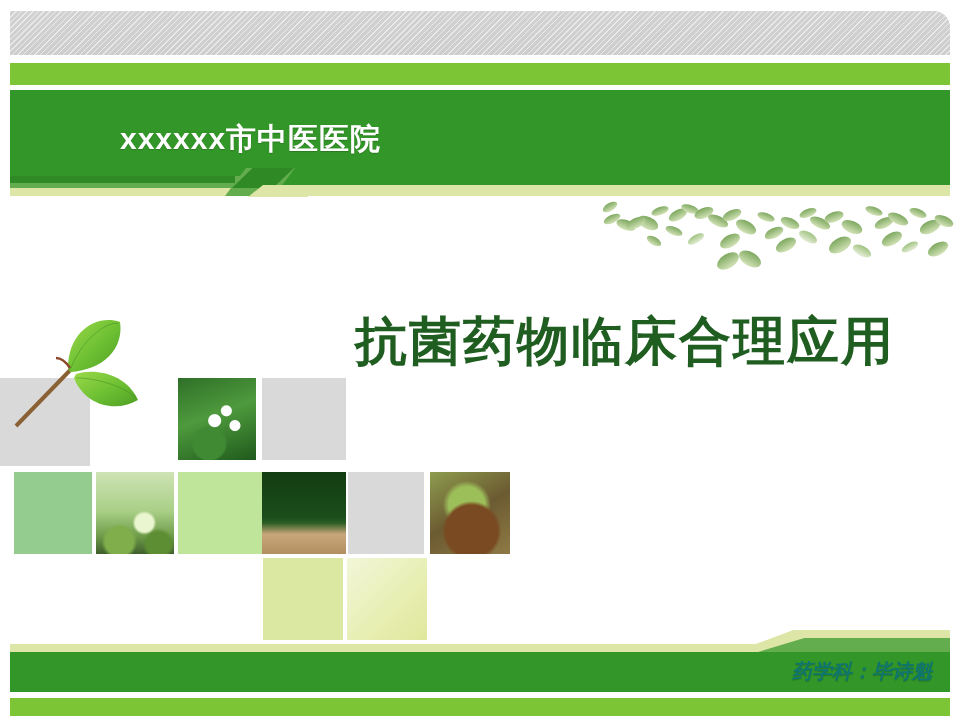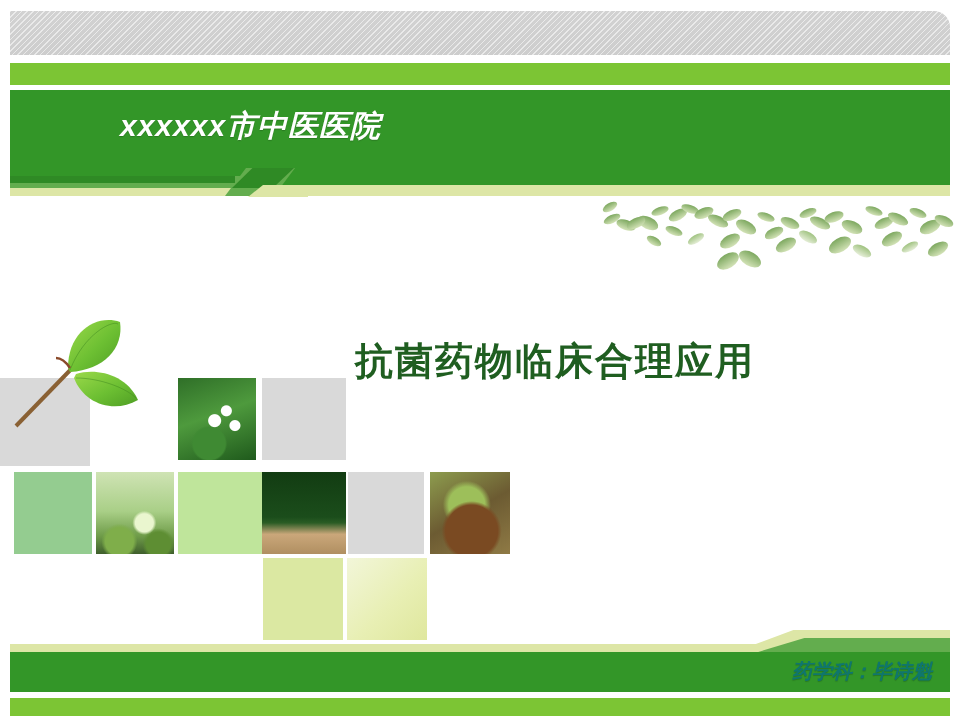--- a/index.html
+++ b/index.html
@@ -24,22 +24,22 @@
     position:absolute;left:10px;top:63px;width:940px;height:22px;
     background:#7cc534;
   }
 
   
   .banner{
     position:absolute;left:10px;top:90px;width:940px;height:95px;
     background:#339628;
   }
   .banner-title{
-    position:absolute;left:120px;top:106px;
-    font-size:30px;font-weight:bold;font-style:italic;
+    position:absolute;left:120px;top:119px;
+    font-size:30px;font-weight:bold;
     color:#ffffff;letter-spacing:1px;
     text-shadow:0 1px 1px rgba(0,0,0,.18);
     white-space:nowrap;
   }
 
   
   .ribbon-pale{
     position:absolute;left:10px;top:185px;width:940px;height:11px;
     background:#dde6a6;
   }
@@ -118,22 +118,22 @@
     background:
       linear-gradient(135deg,#f2f6d9 0%,#e8efb4 55%,#dfe79d 100%);
   }
 
   
   .big-leaf{position:absolute;left:8px;top:308px;width:160px;height:120px;}
 
   
   .main-title{
     position:absolute;left:355px;top:307px;
-    font-size:38px;font-weight:bold;
-    color:#1f5e20;letter-spacing:2px;white-space:nowrap;margin-top:29px;
+    font-size:52px;font-weight:bold;
+    color:#1f5e20;letter-spacing:2px;white-space:nowrap;
   }
 
   
   .foot-pale{
     position:absolute;left:10px;top:644px;width:940px;height:10px;
     background:#dde6a6;
   }
   .foot-green{
     position:absolute;left:10px;top:652px;width:940px;height:40px;
     background:#339628;

